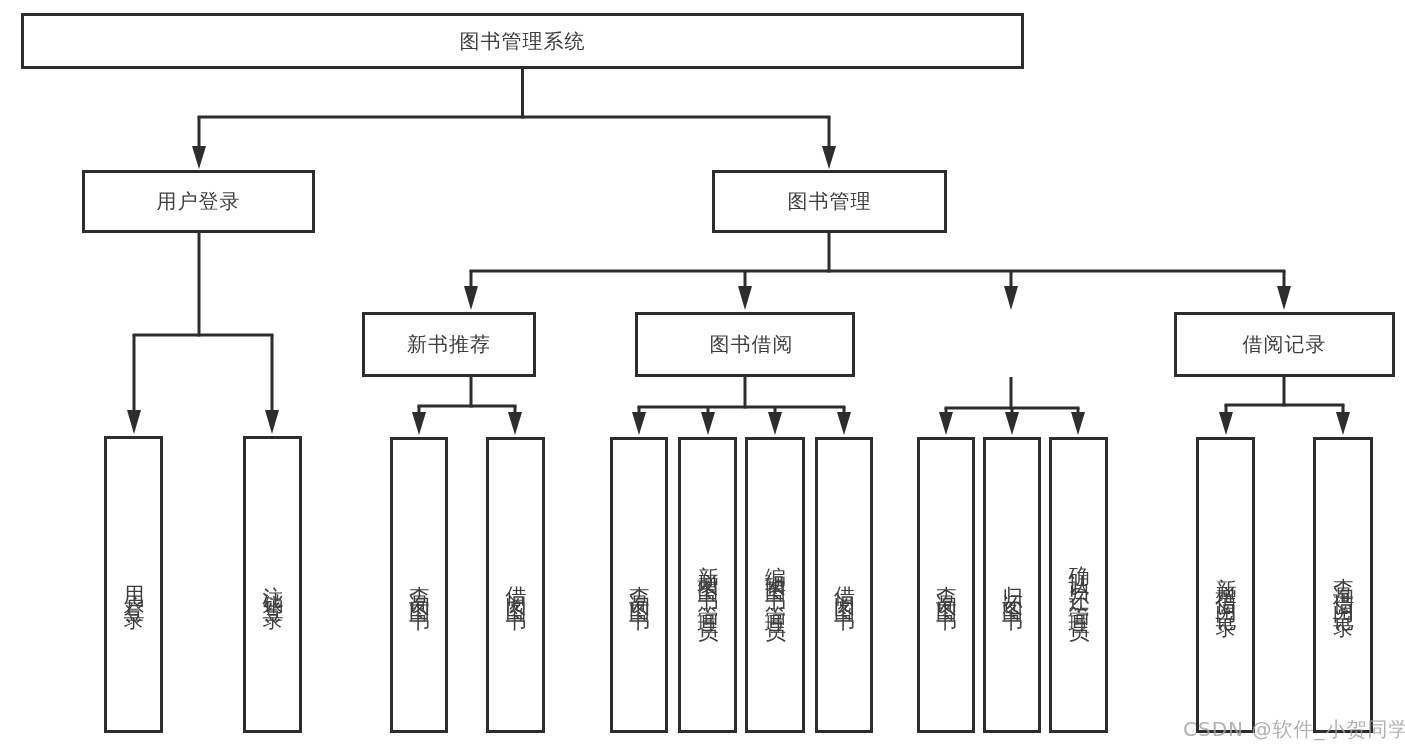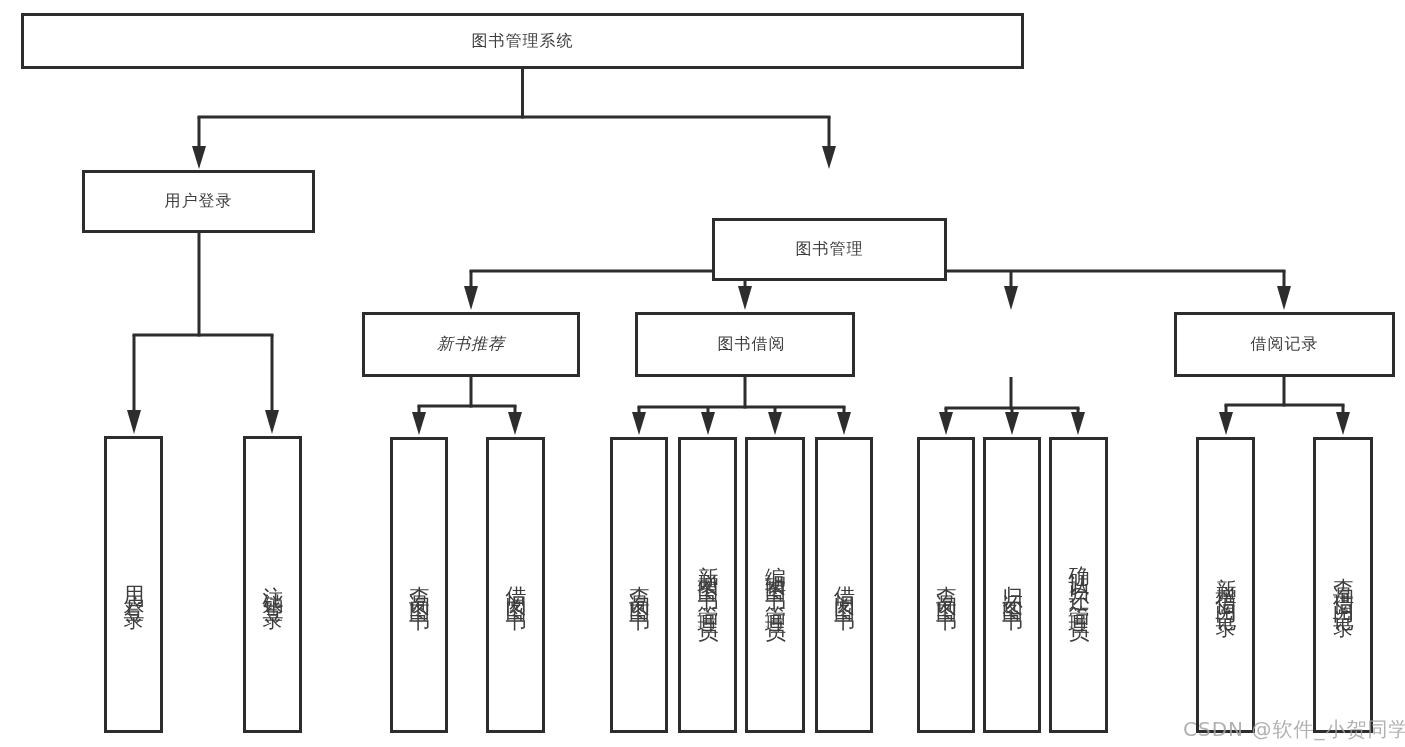--- a/index.html
+++ b/index.html
@@ -23,21 +23,21 @@
     position: absolute;
     box-sizing: border-box;
     border: 3px solid #2d2d2d;
     background: #ffffff;
     display: flex;
     align-items: center;
     justify-content: center;
     color: #3d3d3d;
     z-index: 2;
   }
-  .box.h { font-size: 16px; letter-spacing: 1px; white-space: nowrap; }
+  .box.h { font-size: 20px; letter-spacing: 1px; white-space: nowrap; }
   .box.v .vtext {
     writing-mode: vertical-rl;
     text-orientation: mixed;
     font-size: 21px;
     line-height: 1;
     letter-spacing: 8px;
     color: #3d3d3d;
   }
   .watermark {
     position: absolute;
@@ -124,25 +124,25 @@
     </g>
   </svg>
 
   <div class="box h" style="left:21px; top:13px; width:1003px; height:56px;">
     <span>图书管理系统</span>
   </div>
 
   <div class="box h" style="left:82px; top:170px; width:233px; height:63px;">
     <span>用户登录</span>
   </div>
-  <div class="box h" style="left:712px; top:170px; width:235px; height:63px;margin-top:48px;">
+  <div class="box h" style="left:712px; top:170px; width:235px; height:63px;">
     <span>图书管理</span>
   </div>
 
-  <div class="box h" style="left:362px; top:312px; width:218px; height:65px;font-style:italic;">
+  <div class="box h" style="left:362px; top:312px; width:174px; height:65px;">
     <span>新书推荐</span>
   </div>
   <div class="box h" style="left:635px; top:312px; width:220px; height:65px;padding-left:13px;">
     <span>图书借阅</span>
   </div>
   <div class="box h" style="left:1174px; top:312px; width:221px; height:65px;">
     <span>借阅记录</span>
   </div>
 
   <div class="box v" style="left:104px; top:436px; width:59px; height:297px;">

